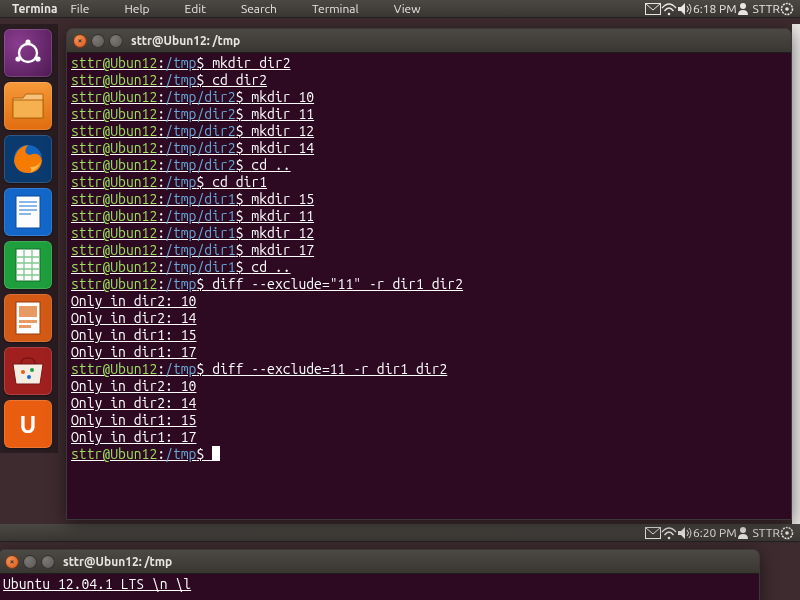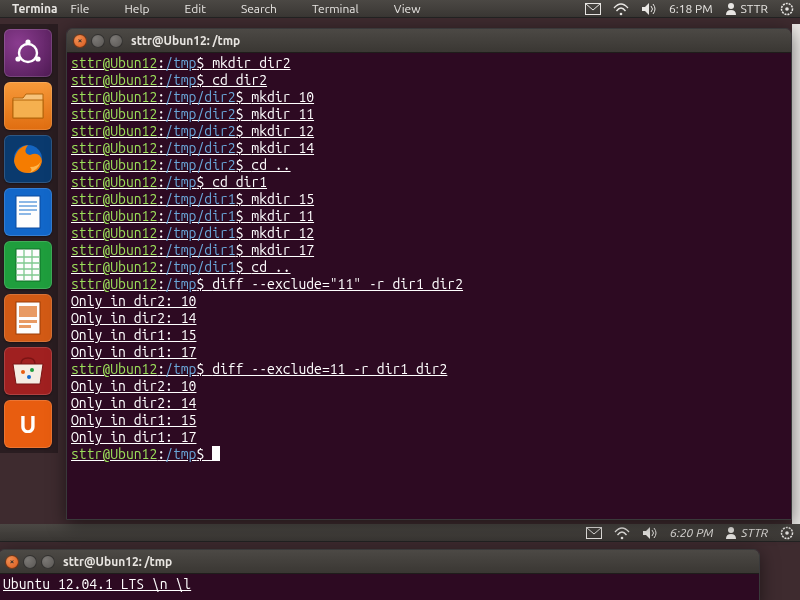--- a/index.html
+++ b/index.html
@@ -18,21 +18,21 @@
     color: #e8e6e3;
     font-size: 12px;
     display: flex; align-items: center;
     padding: 0 6px;
     border-bottom: 1px solid #222;
   }
   .panel .menubar { display: flex; gap: 21px; }
   .panel .menubar .item { padding: 2px 7px; cursor: default; }
   .panel .app-label { font-weight: bold; padding: 2px 6px; }
   .panel .spacer { flex: 1; }
-  .panel .tray { display: flex; align-items: center; gap: 12px; }
+  .panel .tray { display: flex; align-items: center; }
   .panel .tray .tray-icon { display: inline-flex; align-items: center; }
   .panel .tray .clock { font-size: 12px; }
   .panel .tray .user { display: flex; align-items: center; gap: 4px; }
   .panel svg { display: block; }
 
   
   .launcher {
     position: absolute;
     left: 0; top: 24px;
     width: 58px;
@@ -108,21 +108,20 @@
     display: inline-block; width: 8px; height: 15px;
     background: #ffffff; vertical-align: -2px;
   }
 
   
   .panel.second {
     position: absolute;
     left: 0; top: 524px;
     width: 800px;
     z-index: 0;
-    font-style: italic;
   }
 
   
   .rightedge {
     position: absolute;
     right: 0; top: 24px;
     width: 8px; height: 500px;
     background: #e9e7e4;
     z-index: 0;
   }

